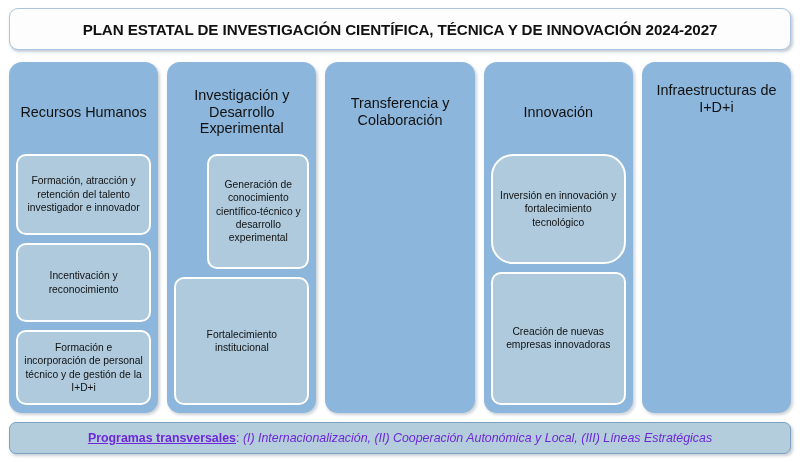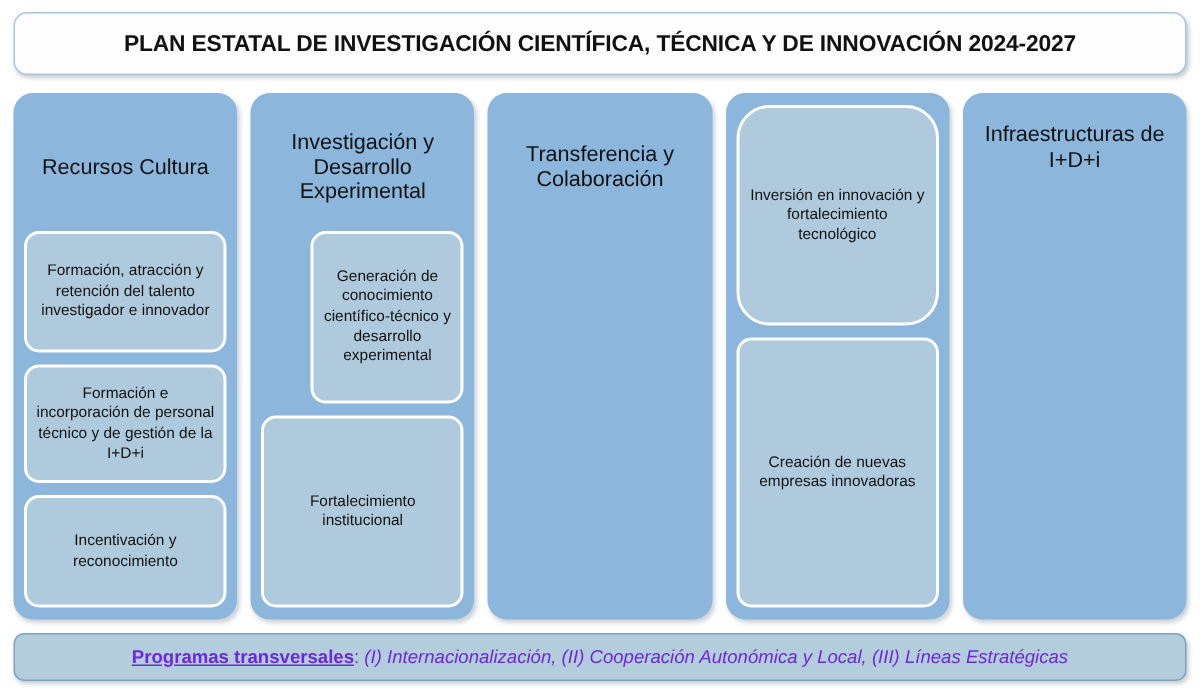--- a/index.html
+++ b/index.html
@@ -151,41 +151,42 @@
 
 <div id="diagram">
 
   <div class="title-banner">
     <div class="title-text">PLAN ESTATAL DE INVESTIGACIÓN CIENTÍFICA, TÉCNICA Y DE INNOVACIÓN 2024-2027</div>
   </div>
 
   <div class="columns-row">
 
     <div class="column col-1">
-      <div class="column-title">Recursos Cultura</div>
+      <div class="column-title">Recursos Humanos</div>
       <div class="cards">
         <div class="card">Formación, atracción y retención del talento investigador e innovador</div>
+        <div class="card">Incentivación y reconocimiento</div>
         <div class="card">Formación e incorporación de personal técnico y de gestión de la I+D+i</div>
-        <div class="card">Incentivación y reconocimiento</div>
       </div>
     </div>
 
     <div class="column col-2">
       <div class="column-title">Investigación y Desarrollo Experimental</div>
       <div class="cards">
         <div class="card">Generación de conocimiento científico-técnico y desarrollo experimental</div>
         <div class="card">Fortalecimiento institucional</div>
       </div>
     </div>
 
     <div class="column col-3">
       <div class="column-title">Transferencia y Colaboración</div>
     </div>
 
     <div class="column col-4">
+      <div class="column-title">Innovación</div>
       <div class="cards">
         <div class="card">Inversión en innovación y fortalecimiento tecnológico</div>
         <div class="card">Creación de nuevas empresas innovadoras</div>
       </div>
     </div>
 
     <div class="column col-5">
       <div class="column-title">Infraestructuras de I+D+i</div>
 
     </div>

